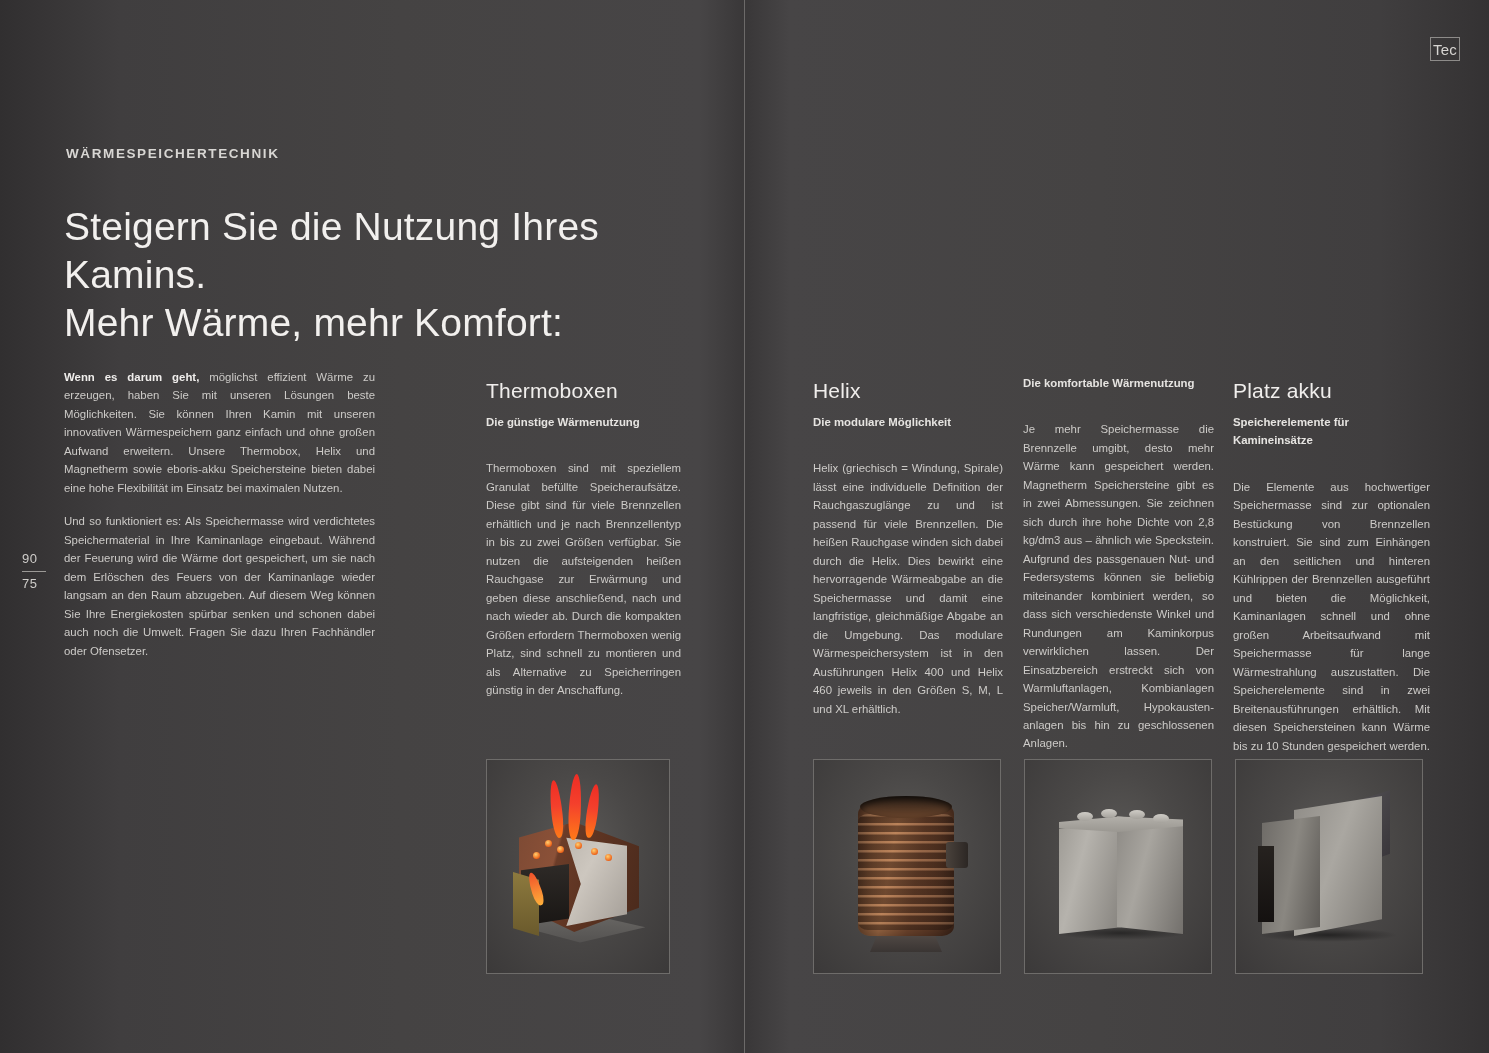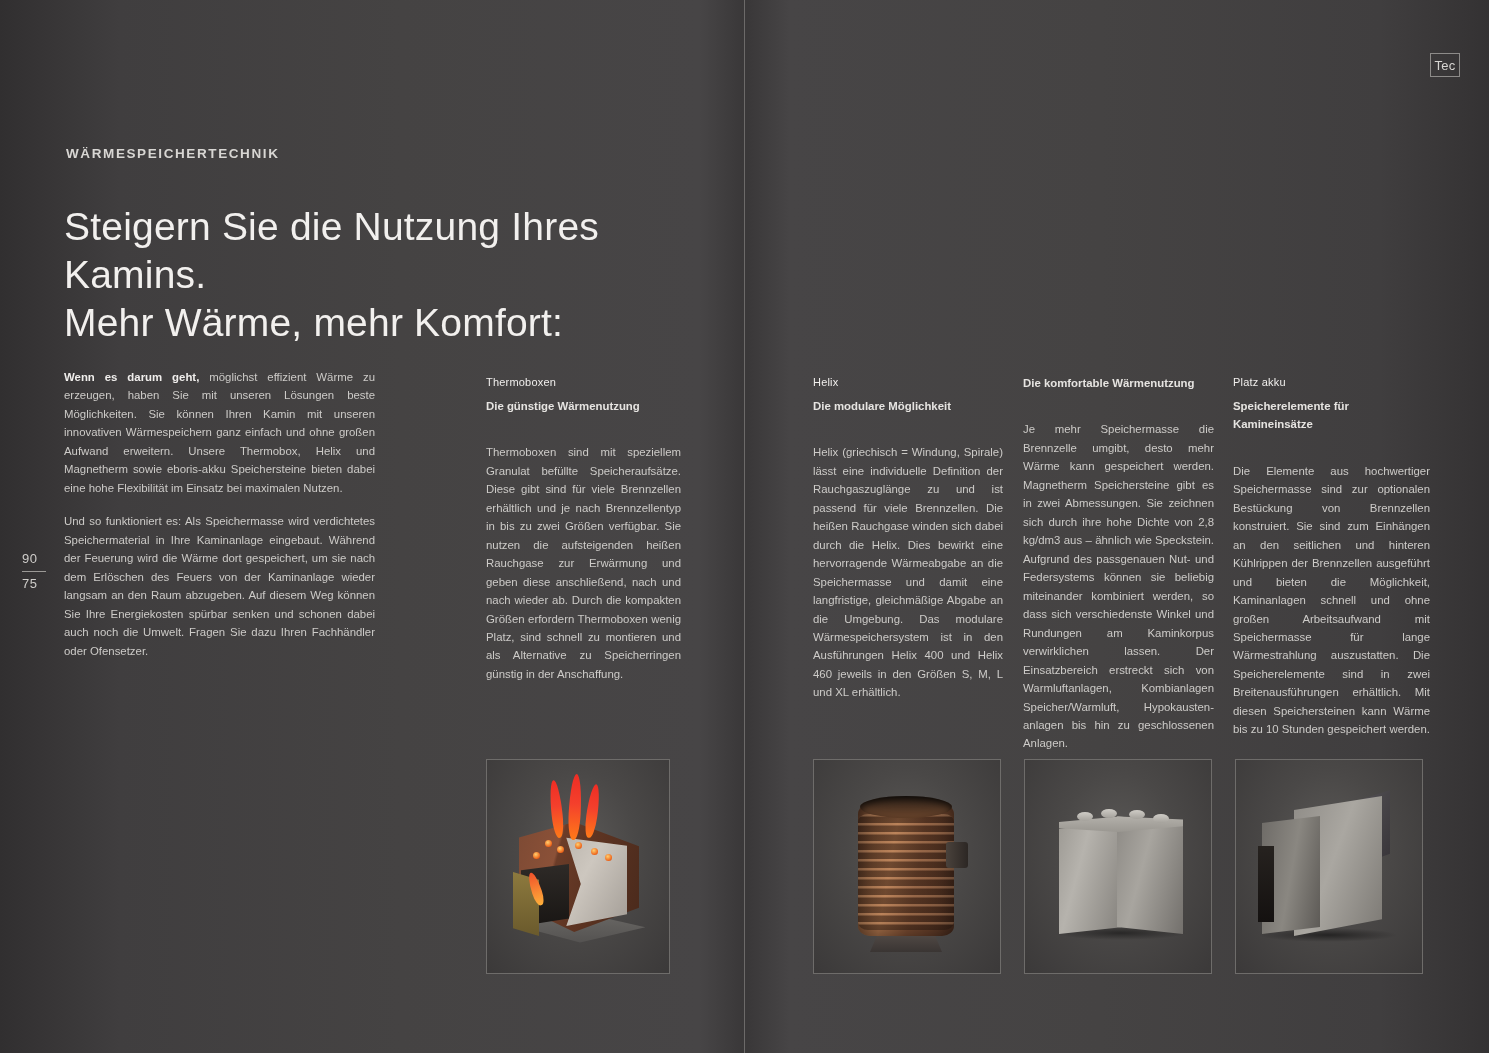--- a/index.html
+++ b/index.html
@@ -44,26 +44,25 @@
 
   
   .tec-tab {
     position: absolute;
     top: 37px;
     left: 1430px;
     width: 28px;
     height: 22px;
     border: 1px solid #8d8b89;
     color: #d7d5d2;
-    font-size: 13px;
+    font-size: 15px;
     letter-spacing: .3px;
     display: flex;
     align-items: center;
     justify-content: center;
-    margin-top: 16px;
   }
 
   
   .folio {
     position: absolute;
     left: 22px;
     top: 549px;
     width: 38px;
     color: #cfcdca;
     font-size: 13px;
@@ -109,21 +108,21 @@
   }
   .col p {
     margin: 0 0 15px 0;
   }
   .col .lead-bold {
     color: #f0eeec;
     font-weight: 700;
   }
   .col-title {
     color: #f0eeec;
-    font-size: 11px;
+    font-size: 21px;
     font-weight: 400;
     letter-spacing: .2px;
     margin: 0 0 5px 0;
     text-align: left;
   }
   .col-sub {
     color: #e6e4e1;
     font-size: 11.4px;
     font-weight: 700;
     margin: 0 0 28px 0;

